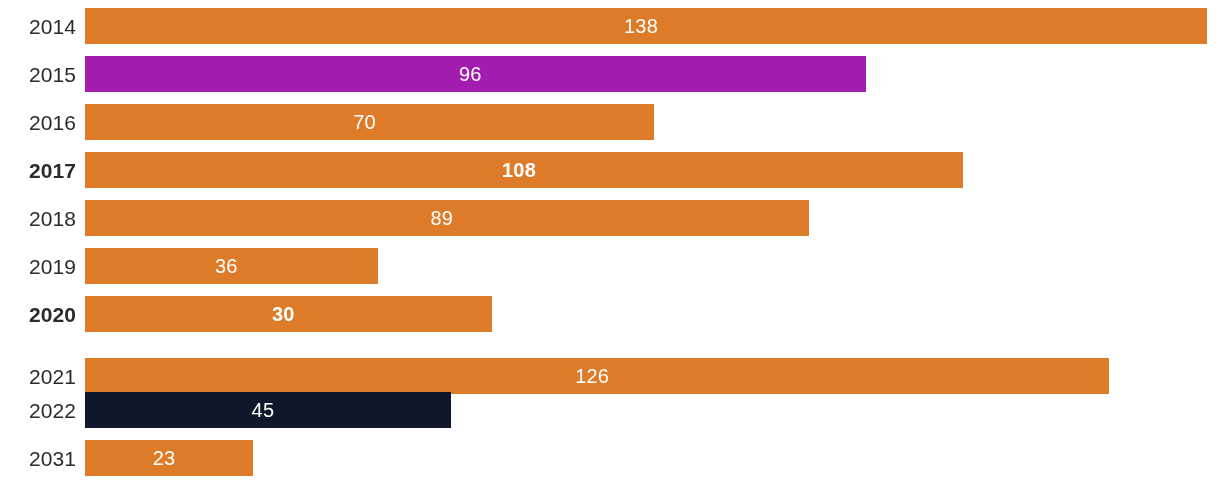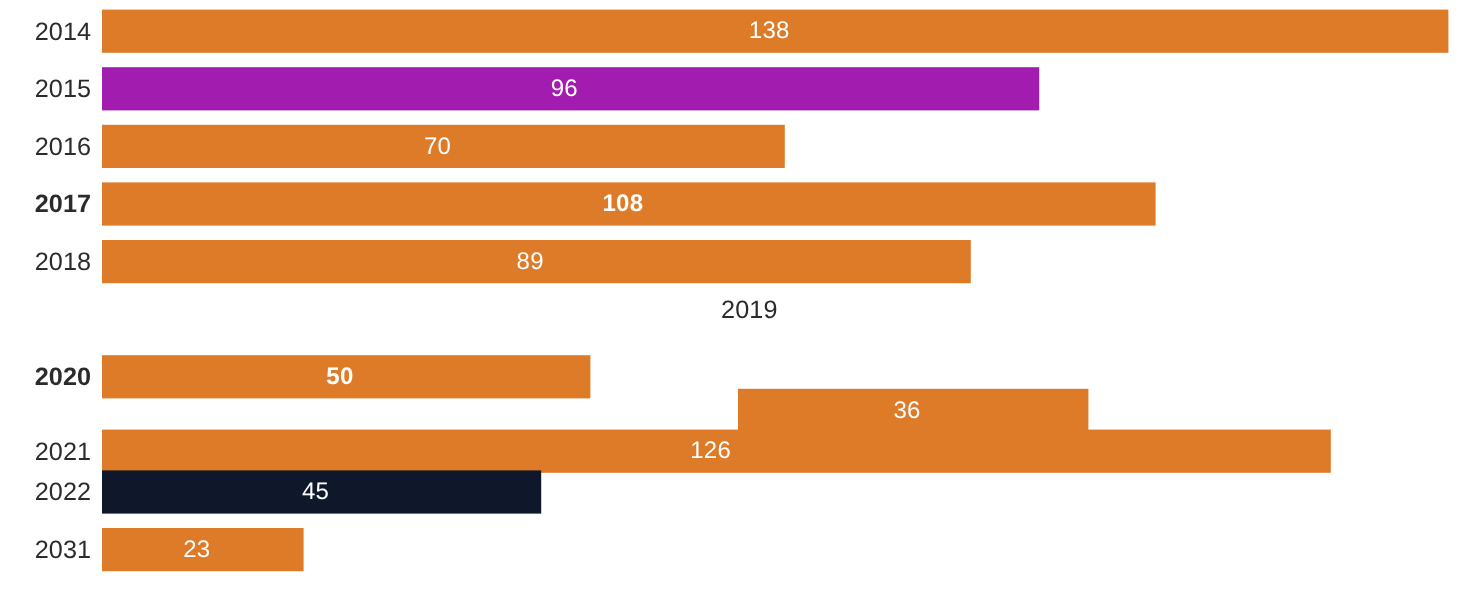--- a/index.html
+++ b/index.html
@@ -101,33 +101,33 @@
         </div>
       </div>
       <div class="bar-row" style="top: 200px;">
         <div class="cat-label">2018</div>
         <div class="bar-track">
           <div class="bar" style="width: 723.609px; background: rgb(221, 123, 40);">
             <span class="bar-value">89</span>
           </div>
         </div>
       </div>
-      <div class="bar-row" style="top: 248px; flex-direction: column;">
+      <div class="bar-row" style="top: 248px;">
         <div class="cat-label">2019</div>
         <div class="bar-track">
           <div class="bar" style="width: 292.696px; background: rgb(221, 123, 40);">
             <span class="bar-value">36</span>
           </div>
         </div>
       </div>
       <div class="bar-row" style="top: 296px; font-weight: bold;">
         <div class="cat-label">2020</div>
         <div class="bar-track">
           <div class="bar" style="width: 406.522px; background: rgb(221, 123, 40);">
-            <span class="bar-value">50</span>
+            <span class="bar-value">30</span>
           </div>
         </div>
       </div>
       <div class="bar-row" style="top: 344px; margin-top: 14px;">
         <div class="cat-label">2021</div>
         <div class="bar-track">
           <div class="bar" style="width: 1024.43px; background: rgb(221, 123, 40);">
             <span class="bar-value">126</span>
           </div>
         </div>

